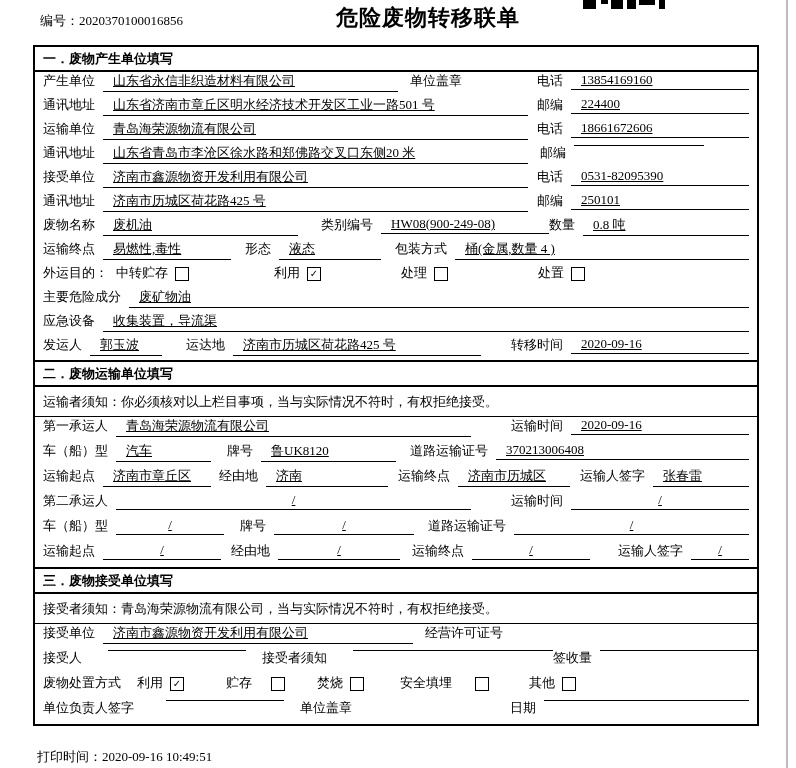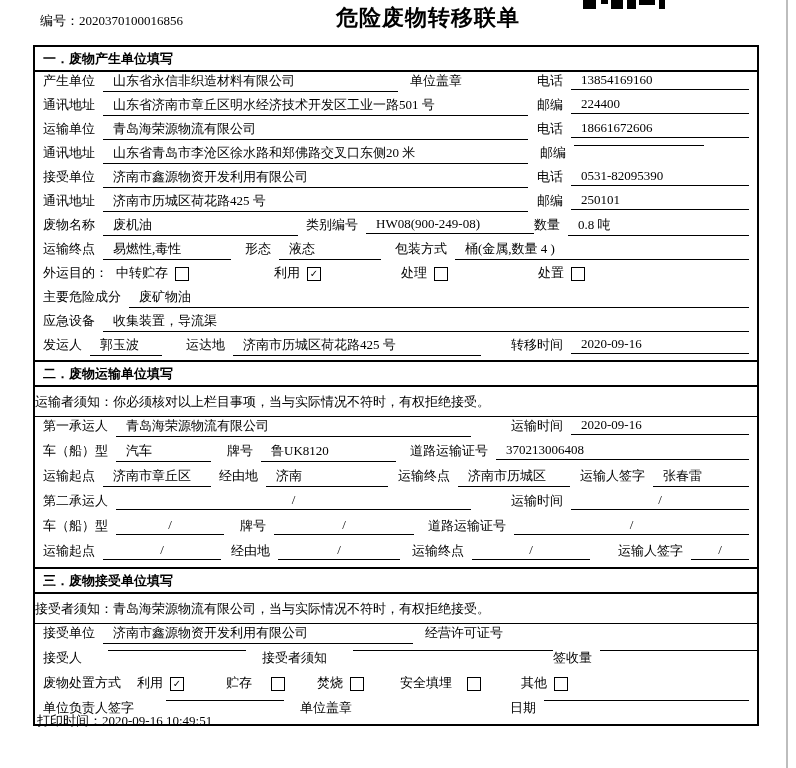--- a/index.html
+++ b/index.html
@@ -10,33 +10,33 @@
         box-sizing:border-box;font-family:"Liberation Sans","DejaVu Sans",sans-serif;
         font-weight:bold;font-size:22px;letter-spacing:1px;}
   .qr{position:absolute;left:583px;top:0;width:82px;height:9px;}
   .qr i{position:absolute;top:0;background:#000;display:block;}
   .edge{position:absolute;left:786px;top:0;width:2px;height:768px;background:#bdbdbd;}
 
   .tbl{position:absolute;left:33px;top:45px;width:722px;border:2px solid #000;background:#fff;}
   .sec-border{border-top:2px solid #000;}
   .shead{height:23px;line-height:23px;border-bottom:2px solid #000;padding-left:8px;
         font-family:"Liberation Sans","DejaVu Sans",sans-serif;font-weight:bold;font-size:13px;}
-  .notice{height:29px;line-height:29px;border-bottom:1px solid #000;font-size:13px;}
+  .notice{height:29px;line-height:29px;border-bottom:1px solid #000;padding-left:8px;font-size:13px;}
   .row{display:flex;align-items:flex-start;height:24px;padding:0 8px 4px 8px;font-size:13px;box-sizing:border-box;}
   .row.h25{height:25px;}
   .lb{white-space:nowrap;flex:0 0 auto;margin-right:8px;}
   .f{border-bottom:1px solid #000;white-space:nowrap;overflow:hidden;padding:0 2px 1px 10px;
-     flex:0 0 auto;box-sizing:border-box;}
+     flex:0 0 auto;box-sizing:border-box;text-decoration:underline;}
   .fg{flex:1 1 auto;}
   .fc{text-align:center;padding-left:2px;}
   .push{margin-left:auto;}
   .cbg{display:flex;align-items:flex-end;flex:0 0 auto;}
   .cb{flex:0 0 auto;width:12px;height:12px;border:1px solid #000;margin-left:7px;margin-bottom:1px;
       font-size:10px;line-height:11px;text-align:center;font-family:"DejaVu Sans",sans-serif;}
-  .footer{position:absolute;left:37px;top:712px;font-size:13px;white-space:nowrap;}
+  .footer{position:absolute;left:37px;top:748px;font-size:13px;white-space:nowrap;}
 </style>
 </head>
 <body>
 
 <div class="page">
 
   <div class="serial"><span>编号：</span><span>2020370100016856</span></div>
   <div class="doc-title">危险废物转移联单</div>
   <div class="qr">
     <i style="left:0;width:13px;height:9px"></i>
@@ -92,21 +92,21 @@
       <div class="row">
         <span class="lb">通讯地址</span>
         <span class="f" style="width:425px">济南市历城区荷花路425 号</span>
         <span class="lb push">邮编</span>
         <span class="f" style="width:178px">250101</span>
       </div>
 
       <div class="row">
         <span class="lb">废物名称</span>
         <span class="f" style="width:195px">废机油</span>
-        <span class="lb" style="margin-left:8px">类别编号</span>
+        <span class="lb" style="margin-left:23px">类别编号</span>
         <span class="f" style="width:168px">HW08(900-249-08)</span>
         <span class="lb push">数量</span>
         <span class="f fg" style="min-width:150px">0.8 吨</span>
       </div>
 
       <div class="row">
         <span class="lb">运输终点</span>
         <span class="f" style="width:128px">易燃性,毒性</span>
         <span class="lb" style="margin-left:14px">形态</span>
         <span class="f" style="width:102px">液态</span>
@@ -241,21 +241,21 @@
         </span>
         <span class="cbg" style="margin-left:42px">
           <span class="lb" style="margin-right:12px">贮存</span>
           <span class="cb"></span>
         </span>
         <span class="cbg" style="margin-left:32px">
           <span class="lb" style="margin-right:0">焚烧</span>
           <span class="cb"></span>
         </span>
         <span class="cbg" style="margin-left:36px">
-          <span class="lb" style="margin-right:8px">安全填埋</span>
+          <span class="lb" style="margin-right:16px">安全填埋</span>
           <span class="cb"></span>
         </span>
         <span class="cbg" style="margin-left:40px">
           <span class="lb" style="margin-right:0">其他</span>
           <span class="cb"></span>
         </span>
       </div>
 
       <div class="row h25">
         <span class="lb">单位负责人签字</span>

